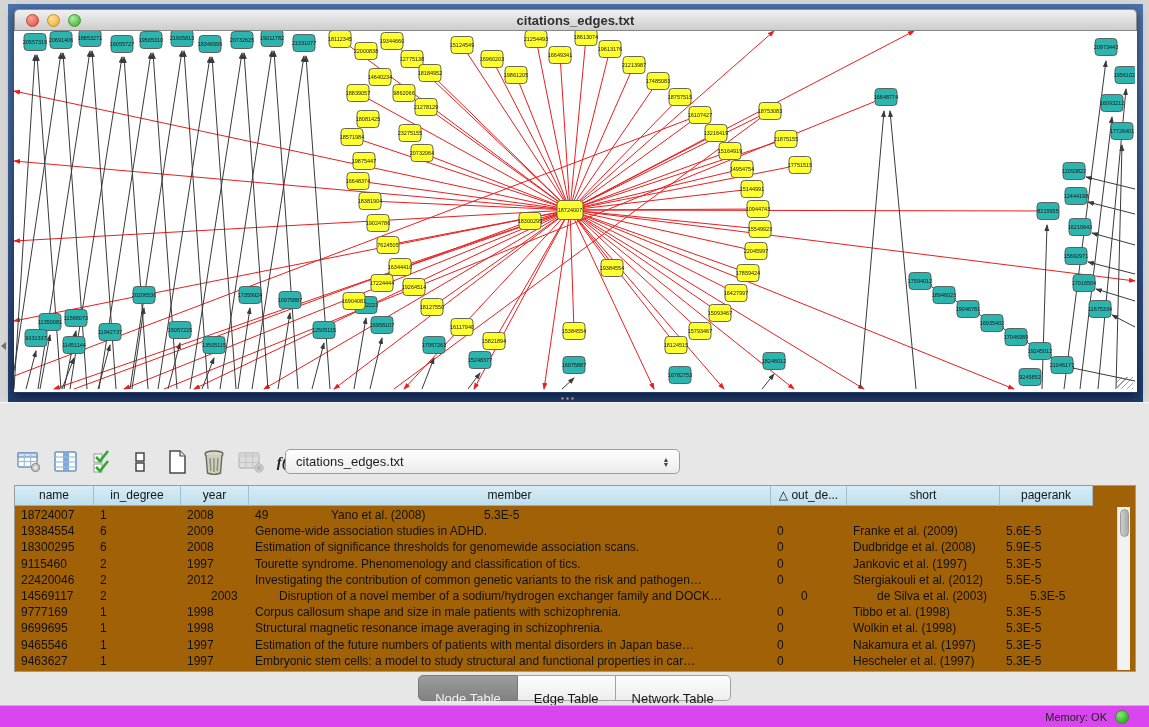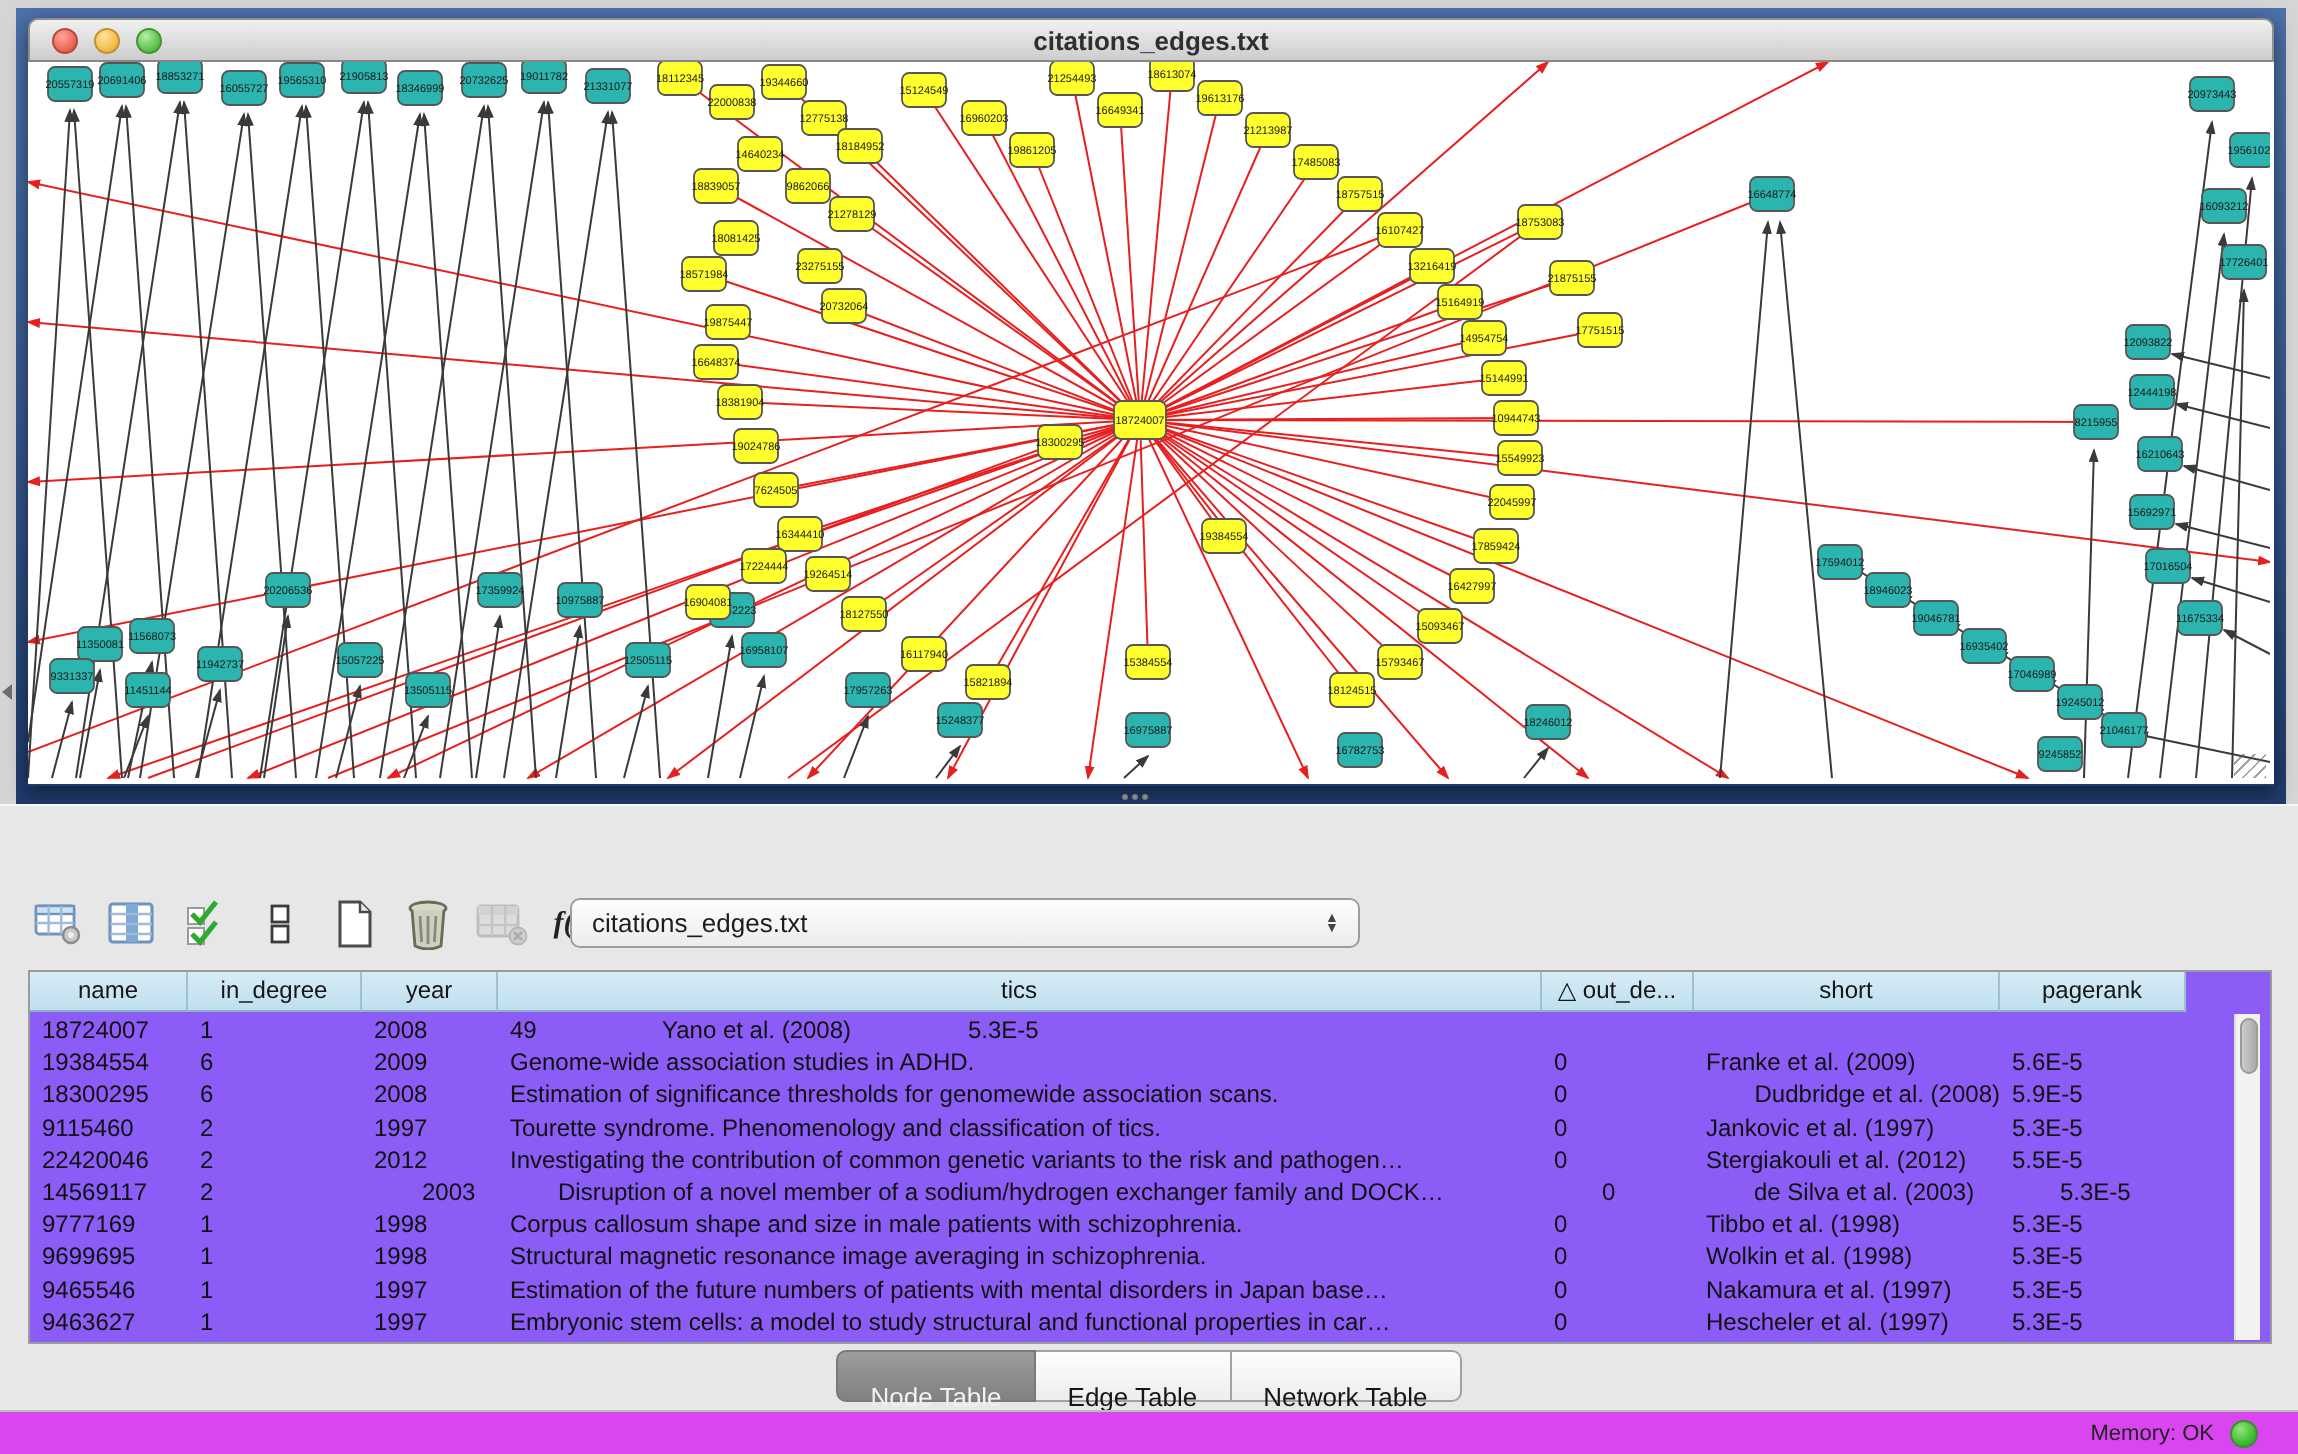--- a/index.html
+++ b/index.html
@@ -38,21 +38,21 @@
 
   .toolbar { position:absolute; left:16px; top:44px; height:30px; display:flex; align-items:center; gap:11px; }
   .tool-btn { width:26px; height:26px; display:flex; align-items:center; justify-content:center; }
   .fx-label { font-family:"Liberation Serif",serif; font-style:italic; font-weight:bold; font-size:15px; color:#222; }
   .dropdown { position:absolute; left:285px; top:46px; width:395px; height:25px; background:linear-gradient(#fefefe,#ececec);
               border:1px solid #9d9d9d; border-radius:5px; display:flex; align-items:center; }
   .dropdown .val { flex:1; padding-left:10px; font-size:13px; color:#1c1c1c; }
   .dd-arrows { width:22px; display:flex; flex-direction:column; align-items:center; line-height:5px; padding-right:4px; }
   .dd-arrows span { font-size:7px; color:#444; }
 
-  .tbl { position:absolute; left:14px; top:82px; width:1122px; height:187px; background:#8b5cf6; border:1px solid #9b9b9b; }
+  .tbl { position:absolute; left:14px; top:82px; width:1122px; height:187px; background:#a16207; border:1px solid #9b9b9b; }
   .thead { position:absolute; left:0; top:0; height:20px; display:flex; }
   .th { height:20px; background:linear-gradient(#d7ecf6,#bfdfee); border-right:1px solid #9fc0d2; border-bottom:1px solid #8fb0c2;
         font-size:12px; color:#161616; text-align:center; line-height:19px; overflow:hidden; white-space:nowrap; }
   .tbody { position:absolute; left:0; top:21px; right:0; bottom:0; }
   .tr { display:flex; height:16.2px; }
   .td { font-size:12px; color:#111; line-height:16px; padding-left:6px; overflow:hidden; white-space:nowrap; }
   .vscroll { position:absolute; top:21px; bottom:1px; right:5px; width:13px; background:#f2f2f2; border-left:1px solid #dcdcdc; }
   .vthumb { position:absolute; left:1.5px; top:2px; width:9px; height:28px; border-radius:5px;
             background:linear-gradient(90deg,#cdcdcd,#a9a9a9); border:1px solid #9b9b9b; }
 
@@ -717,21 +717,21 @@
         <span>▲</span>
         <span>▼</span>
       </span>
   </div>
 
   <div class="tbl">
     <div class="thead" id="thead">
         <div class="th" style="width: 79px;">name</div>
         <div class="th" style="width: 87px;">in_degree</div>
         <div class="th" style="width: 68px;">year</div>
-        <div class="th" style="width: 522px;">tics</div>
+        <div class="th" style="width: 522px;">member</div>
         <div class="th" style="width: 76px;">△ out_de...</div>
         <div class="th" style="width: 153px;">short</div>
         <div class="th" style="width: 93px;">pagerank</div>
       </div>
     <div class="tbody" id="tbody">
         <div class="tr">
           <div class="td" style="width: 79px;">18724007</div>
           <div class="td" style="width: 87px;">1</div>
           <div class="td" style="width: 68px;">2008</div>
           <div class="td" style="width: 76px;">49</div>
@@ -746,21 +746,21 @@
           <div class="td" style="width: 76px;">0</div>
           <div class="td" style="width: 153px;">Franke et al. (2009)</div>
           <div class="td" style="width: 93px;">5.6E-5</div>
         </div>
         <div class="tr">
           <div class="td" style="width: 79px;">18300295</div>
           <div class="td" style="width: 87px;">6</div>
           <div class="td" style="width: 68px;">2008</div>
           <div class="td" style="width: 522px;">Estimation of significance thresholds for genomewide association scans.</div>
           <div class="td" style="width: 76px;">0</div>
-          <div class="td" style="width: 153px; text-align: right;">Dudbridge et al. (2008)</div>
+          <div class="td" style="width: 153px;">Dudbridge et al. (2008)</div>
           <div class="td" style="width: 93px;">5.9E-5</div>
         </div>
         <div class="tr">
           <div class="td" style="width: 79px;">9115460</div>
           <div class="td" style="width: 87px;">2</div>
           <div class="td" style="width: 68px;">1997</div>
           <div class="td" style="width: 522px;">Tourette syndrome. Phenomenology and classification of tics.</div>
           <div class="td" style="width: 76px;">0</div>
           <div class="td" style="width: 153px;">Jankovic et al. (1997)</div>
           <div class="td" style="width: 93px;">5.3E-5</div>

